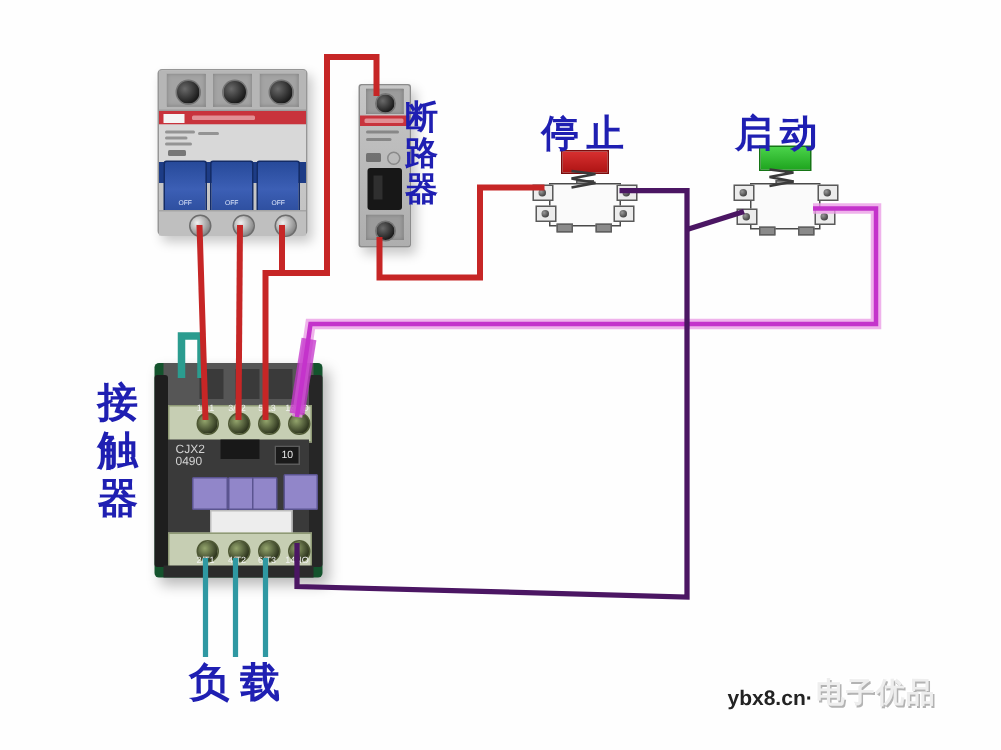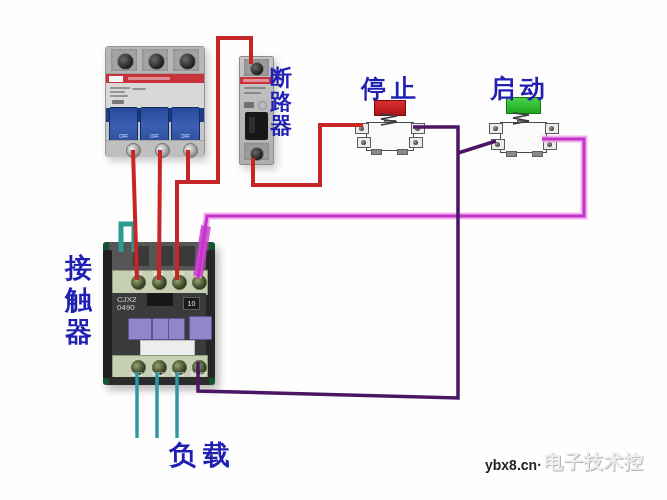--- a/index.html
+++ b/index.html
@@ -72,21 +72,21 @@
   .ctr .botcap{left:6px;top:135px;width:100px;height:8px;background:#2b2b2b;}
   .ctr .tlbl{position:absolute;width:22px;text-align:center;font-size:6px;color:#f2f2f2;z-index:3;}
 
   
   .cnlabel{position:absolute;color:#1f1fb2;font-weight:bold;z-index:7;}
   .vcol{display:flex;flex-direction:column;align-items:center;}
   .lbl-breaker{left:270px;top:66px;font-size:22px;line-height:24px;}
   .lbl-stop{left:361px;top:72px;font-size:25px;letter-spacing:5px;}
   .lbl-start{left:490px;top:72px;font-size:25px;letter-spacing:5px;}
   .lbl-contactor{left:65px;top:252px;font-size:27px;line-height:32px;}
-  .lbl-load{left:126px;top:437px;font-size:27px;letter-spacing:7px;margin-left:43px;}
+  .lbl-load{left:126px;top:437px;font-size:27px;letter-spacing:7px;}
 
   
   .wm-main{left:485px;top:457px;font-size:14px;font-weight:bold;color:#232323;z-index:9;}
   .wm-emb{position:absolute;font-size:19px;font-weight:bold;color:#eeeeee;z-index:8;letter-spacing:1px;
        text-shadow:1px 1px 0 #b3b3b3,-1px -1px 1px #ffffff;}
   .wm-emb.one{left:544px;top:449px;}
   .wm-emb.two{left:524px;top:463px;}
 </style>
 </head>
 <body>
@@ -254,16 +254,16 @@
   </div>
   <div class="cnlabel lbl-stop">停止</div>
   <div class="cnlabel lbl-start">启动</div>
   <div class="cnlabel vcol lbl-contactor">
     <span>接</span>
     <span>触</span>
     <span>器</span>
   </div>
   <div class="cnlabel lbl-load">负载</div>
 
-  <div class="abs wm-emb one">电子技术控</div>
+  <div class="abs wm-emb one">电子优品</div>
   <div class="abs wm-main">ybx8.cn·</div>
 
 </div>
 
 </body></html>

